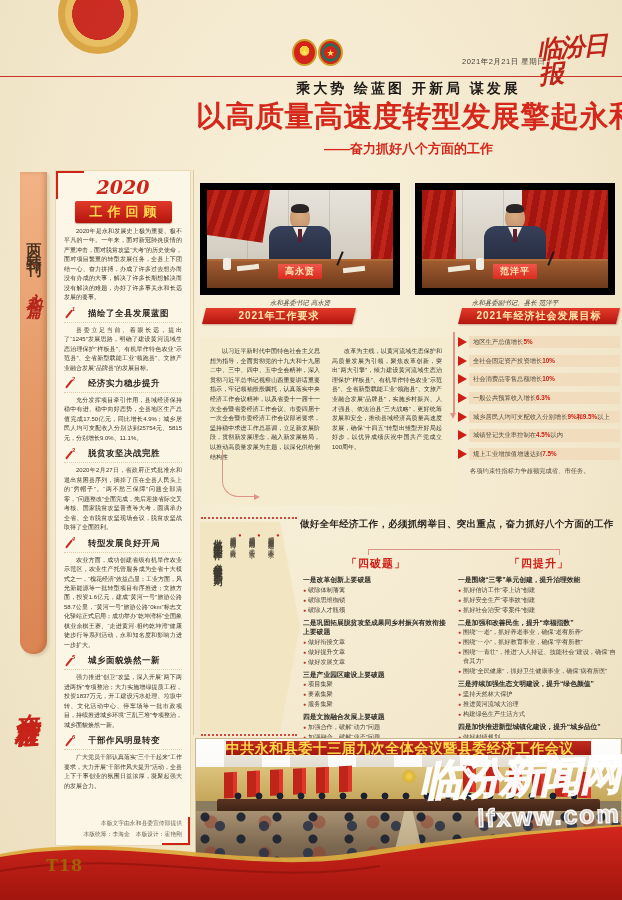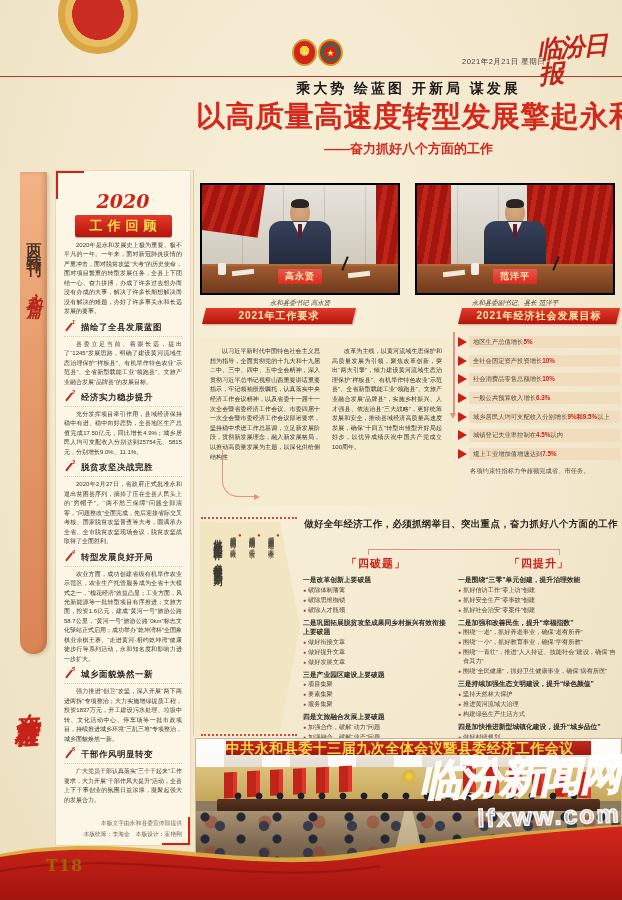--- a/index.html
+++ b/index.html
@@ -38,43 +38,43 @@
   .tk-main{color:#4a3220;font-weight:bold;}
   .tk-dot{color:#b5271d;}
   .tk-sub{color:#b5271d;font-weight:bold;font-style:italic;}
 
   .slogan{left:8px;top:695px;width:36px;height:160px;writing-mode:vertical-rl;text-orientation:upright;
      font-family:"DejaVu Serif",serif;font-style:italic;font-weight:bold;font-size:24px;color:#c6231a;
      letter-spacing:3px;transform:rotate(-2deg);z-index:2;}
 
   
   .card{left:55px;top:170px;width:136px;height:676px;background:#fcf6e6;border:1px solid #e8d8b4;
-     overflow:hidden;box-sizing:border-box;padding:20px 8px;z-index:1;}
+     overflow:hidden;box-sizing:border-box;padding:6px 8px;z-index:1;}
   .card:before{content:"";position:absolute;left:-1px;top:-1px;width:26px;height:26px;
      border-left:3px solid #cf2318;border-top:3px solid #cf2318;}
   .card:after{content:"";position:absolute;right:-1px;bottom:-1px;width:26px;height:26px;
      border-right:3px solid #cf2318;border-bottom:3px solid #cf2318;}
   .y2020{text-align:center;font-family:"DejaVu Serif",serif;font-style:italic;font-weight:bold;
      font-size:19px;color:#cf2318;line-height:1.1;}
   .badge-wrap{text-align:center;margin:3px 0 4px;}
   .badge{display:inline-block;background:linear-gradient(#e03a2a,#b5150e);color:#ffd94a;
      font-weight:bold;font-size:13px;letter-spacing:5px;padding:2px 10px 2px 15px;border-radius:2px;
      box-shadow:0 1px 1px rgba(120,40,20,.4);}
   .card p{margin:0 0 4px;font-size:6px;line-height:1.58;color:#3c372e;text-align:justify;text-indent:2em;}
-  .sec-h{display:flex;gap:8px;margin:5px 0 3px;border-bottom:1px dotted #d9c9a5;padding-bottom:2px;}
+  .sec-h{display:flex;align-items:center;gap:15px;margin:5px 0 3px;border-bottom:1px dotted #d9c9a5;padding-bottom:2px;}
   .slash{width:9px;height:9px;position:relative;flex:0 0 auto;}
   .slash i{position:absolute;left:0;top:4px;width:10px;height:2px;background:#c8281e;transform:rotate(-52deg);border-radius:1px;}
   .slash b{position:absolute;right:-2px;top:-3px;font-size:6px;font-style:italic;color:#c8281e;font-weight:bold;}
   .sec-t{font-size:8.5px;font-weight:bold;color:#2e2a24;letter-spacing:.5px;}
   .credits{position:absolute;right:8px;bottom:6px;text-align:right;font-size:5.8px;color:#6a6258;line-height:1.8;}
 
   .vdivider{left:193px;top:170px;width:1px;height:565px;background:#dcc9a0;}
 
   
-  .photo{width:200px;height:112px;background:#dcd8cf;overflow:hidden;border:2px solid #000000;box-sizing:border-box;padding-left:28px;}
+  .photo{width:200px;height:112px;background:#dcd8cf;overflow:hidden;border:7px solid #000000;box-sizing:border-box;padding-left:28px;}
   .ph1{left:200px;top:183px;} .ph2{left:415px;top:183px;font-family:Liberation Mono, monospace;}
   .wall{position:absolute;inset:0;
      background:linear-gradient(180deg,#e6e3db 0%,#d2ccc0 70%,#c0b8a8 100%);}
   .wall:after{content:"";position:absolute;inset:0;
      background:repeating-linear-gradient(90deg,transparent 0 40px,rgba(120,110,95,.22) 40px 41px);}
   .drape{position:absolute;background:repeating-linear-gradient(100deg,#a3150f 0 7px,#c0251a 7px 12px);}
   .d-tl{left:-12px;top:-10px;width:72px;height:58px;transform:rotate(8deg);}
   .d-r{right:-4px;top:0;width:26px;height:86px;}
   .d-l2{left:0;top:0;width:34px;height:90px;}
   .d-r2{right:0;top:0;width:86px;height:92px;}
@@ -122,21 +122,21 @@
   
   .goals{left:458px;top:336px;width:162px;}
   .goal{display:flex;align-items:center;margin-bottom:6.5px;}
   .tri{flex:0 0 auto;width:0;height:0;border-left:9px solid #cf1d14;border-top:5px solid transparent;
      border-bottom:5px solid transparent;margin-right:2px;}
   .gbar{flex:1;background:#f1ddbd;padding:2px 4px;font-size:6.3px;color:#544c3e;line-height:1.3;}
   .gbar b{color:#cf1d14;}
   .gfoot{font-size:6.3px;color:#544c3e;margin:4px 0 0 12px;}
 
   
-  .mid-hl{left:300px;top:518px;width:322px;text-align:center;font-weight:bold;color:#2c2620;}
+  .mid-hl{left:300px;top:518px;width:322px;font-weight:bold;color:#2c2620;}
   .mid-hl .l1{font-size:9.5px;letter-spacing:.3px;}
   .mid-hl .l2{font-size:9.5px;margin-top:2px;}
   .bracket{left:368px;top:549px;width:190px;height:5px;border:1px solid #dd9488;border-bottom:none;}
 
   .principles{left:200px;top:522px;width:100px;height:210px;background:#f2e5c2;
      clip-path:polygon(0 0,80% 0,100% 50%,80% 100%,0 100%);
      display:flex;justify-content:flex-start;box-sizing:border-box;padding:10px 6px;}
   .principles .vcol{writing-mode:vertical-rl;text-orientation:upright;height:100%;}
   .p-lead{font-size:9px;font-weight:bold;color:#3e3a30;letter-spacing:1.5px;margin-left:5px;}
   .p-item{font-size:6.2px;color:#5a5244;letter-spacing:.5px;margin-left:4px;}

